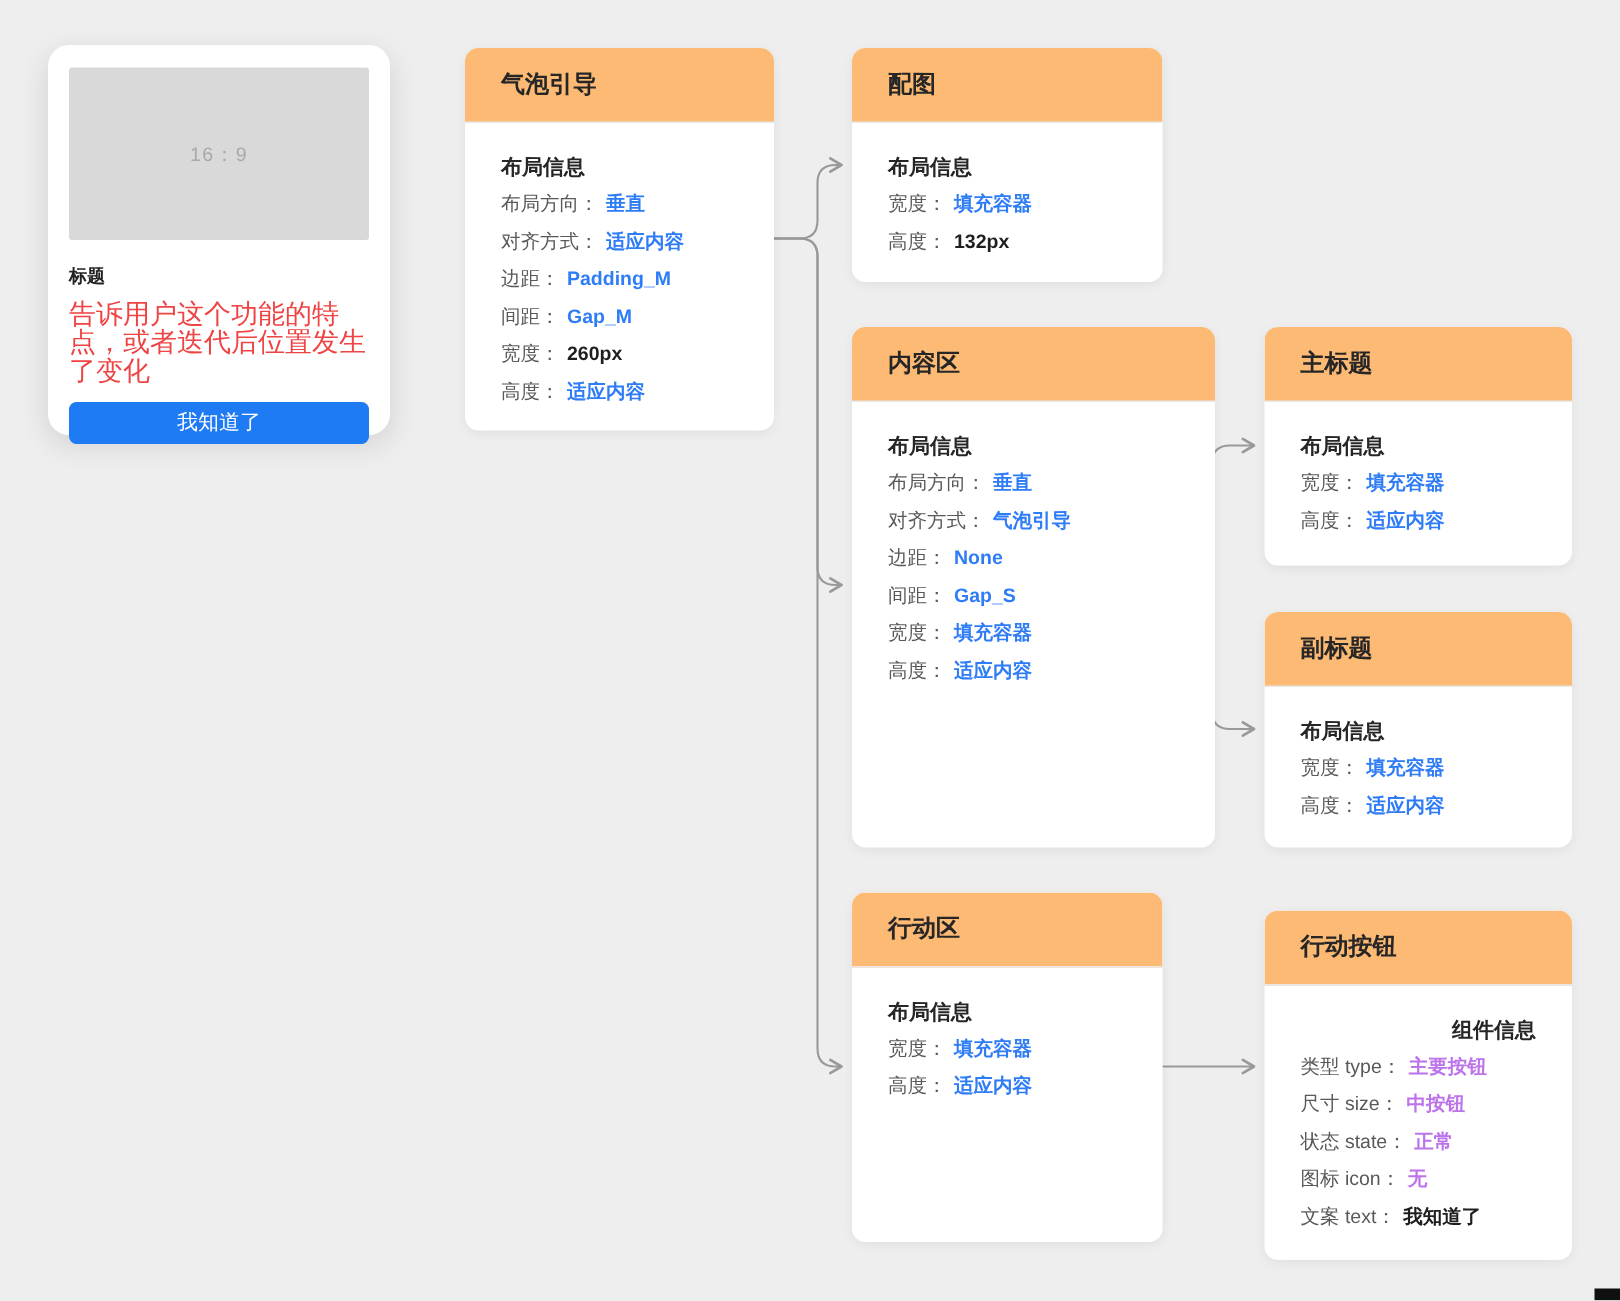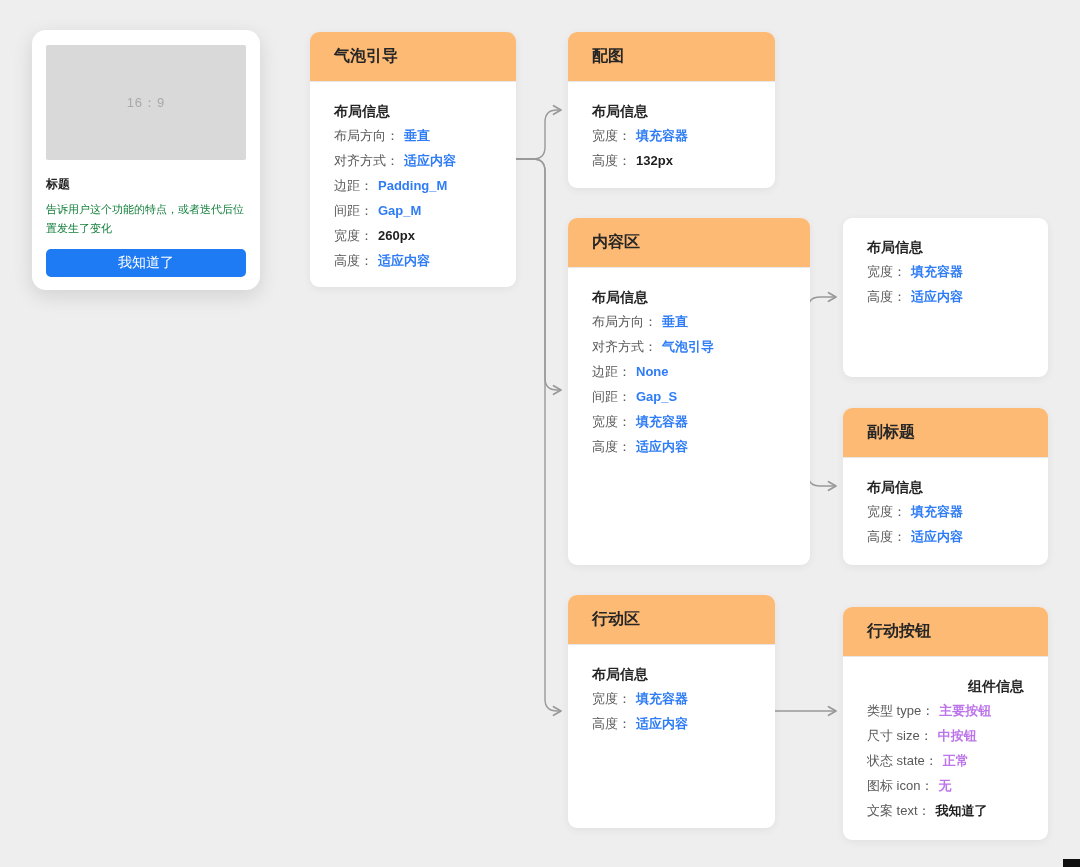--- a/index.html
+++ b/index.html
@@ -21,21 +21,21 @@
   .preview-card{
     position:absolute;left:32px;top:30px;width:228px;height:260px;background:#ffffff;
     border-radius:14px;box-shadow:0 6px 20px rgba(0,0,0,.12);padding:15px 14px 0 14px;
   }
   .thumb{
     width:200px;height:115px;background:#d9d9d9;border-radius:2px;
     display:flex;align-items:center;justify-content:center;
     color:#a9a9a9;font-size:13px;letter-spacing:1px;
   }
   .pv-title{margin-top:16px;font-size:12px;font-weight:700;color:#222222;}
-  .pv-desc{margin-top:7px;font-size:11px;color:#15803d;line-height:19px;}
+  .pv-desc{margin-top:7px;font-size:18px;color:#ef4444;line-height:19px;}
   .pv-btn{
     margin-top:11px;width:200px;height:28px;border:none;border-radius:5px;
     background:var(--button-blue,#1f7bf4);color:#ffffff;font-size:14px;
     display:flex;align-items:center;justify-content:center;cursor:pointer;
     font-family:inherit;
   }
   
   .node{
     position:absolute;background:#ffffff;border-radius:9px;overflow:hidden;
     box-shadow:0 2px 8px rgba(0,0,0,.06);
@@ -162,20 +162,21 @@
           <span class="val v-blue">填充容器</span>
         </div>
       <div class="row">
           <span class="lbl">高度：</span>
           <span class="val v-blue">适应内容</span>
         </div>
     </div>
   </div>
 
   <div class="node n3">
+    <div class="node-header">主标题</div>
     <div class="node-body">
       <div class="sec">布局信息</div>
       <div class="row">
           <span class="lbl">宽度：</span>
           <span class="val v-blue">填充容器</span>
         </div>
       <div class="row">
           <span class="lbl">高度：</span>
           <span class="val v-blue">适应内容</span>
         </div>

